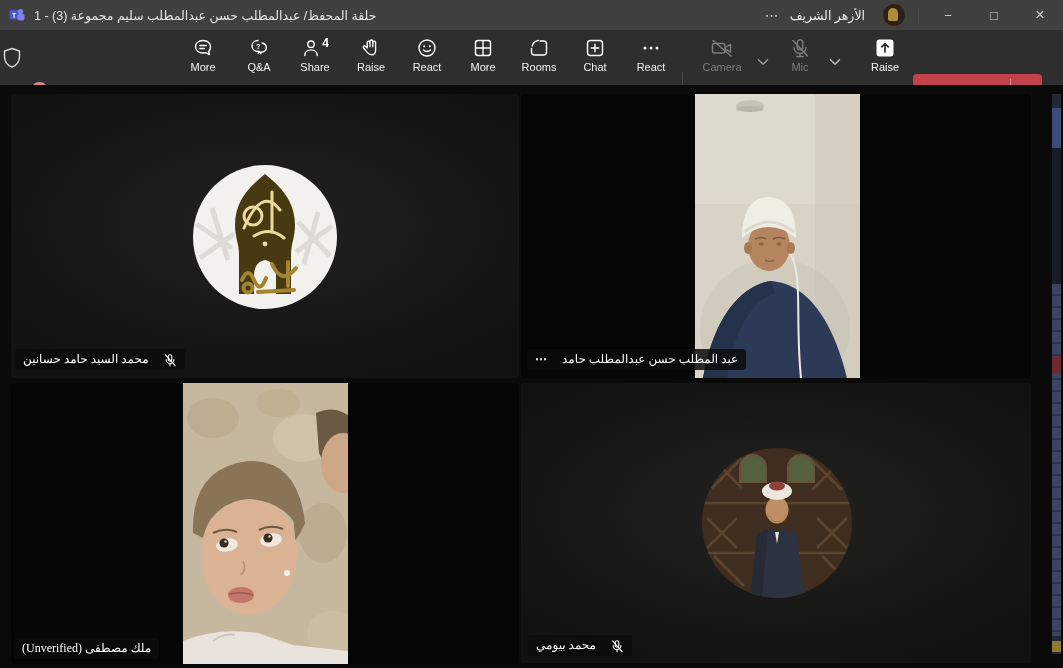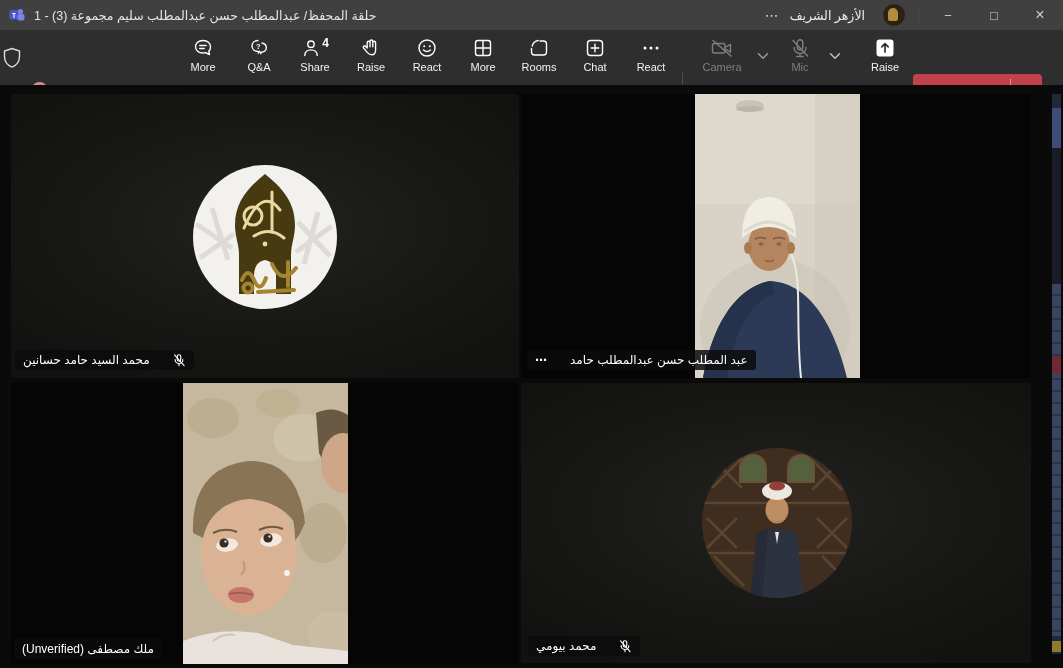--- a/index.html
+++ b/index.html
@@ -36,21 +36,21 @@
     background:#c83e4d;border:3px solid #db8790;
   }
   .timer{position:absolute;left:58px;top:51px;color:#fff;font-size:15px;font-weight:700;letter-spacing:.5px;}
   .tool-group{position:absolute;left:175px;top:5px;display:flex;}
   .tool-btn{width:56px;height:46px;display:flex;flex-direction:column;align-items:center;justify-content:flex-start;gap:1px;color:#fff;}
   .tool-btn .ico{height:25px;display:flex;align-items:center;justify-content:center;}
   .tool-btn .lbl{font-size:11px;color:#f2f2f2;}
   .tool-btn.disabled{color:#7e7e7e;}
   .tool-btn.disabled .lbl{color:#7e7e7e;}
   .tb-sep{position:absolute;left:682px;top:42px;width:1px;height:30px;background:#4a4a4a;}
-  .dev-group{position:absolute;left:692px;top:5px;display:flex;align-items:flex-start;}
+  .dev-group{position:absolute;left:692px;top:5px;display:flex;align-items:center;}
   .chev{color:#9a9a9a;margin:8px 2px 0 0;width:22px;height:25px;display:flex;align-items:center;justify-content:center;}
   .people-count{font-weight:700;font-size:12px;color:#fff;margin-left:1px;transform:translateY(-5px);}
   .ico-row{display:flex;align-items:center;height:25px;}
   
   .leave{
     position:absolute;right:21px;top:44px;height:33px;display:flex;align-items:stretch;
     background:#c2424b;border-radius:4px;overflow:hidden;color:#fff;
   }
   .leave-main{display:flex;align-items:center;gap:8px;padding:0 14px 0 13px;font-size:14px;font-weight:700;}
   .leave-sep{width:1px;background:rgba(255,255,255,.45);margin:5px 0;}
@@ -62,23 +62,23 @@
   .tile.videobg{background:#050505;}
   .t-tl{left:11px;top:9px;width:508px;height:284px;}
   .t-tr{left:521px;top:9px;width:510px;height:284px;}
   .t-bl{left:11px;top:298px;width:508px;height:281px;}
   .t-br{left:521px;top:298px;width:510px;height:280px;}
   .vid{position:absolute;top:0;}
   .logo-wrap{position:absolute;left:181px;top:70px;width:146px;height:146px;}
   .ava-wrap{position:absolute;left:181px;top:65px;width:150px;height:150px;}
   
   .name-tag{
-    position:absolute;display:flex;align-items:center;gap:22px;direction:ltr;
+    position:absolute;display:flex;align-items:center;gap:14px;direction:ltr;
     background:rgba(12,12,12,.85);border-radius:3px;padding:3px 8px;
-    color:#fff;font-size:12px;white-space:nowrap;
+    color:#fff;font-size:12px;white-space:nowrap;font-family:Liberation Serif, serif;
   }
   .name-tag .nm{direction:rtl;unicode-bidi:plaintext;}
   .tag-dots{font-weight:700;letter-spacing:1px;font-size:12px;}
   .mic-off{flex:0 0 auto;display:flex;}
   
   .edge-strip{position:absolute;left:1052px;top:9px;width:9px;height:560px;background:#191c26;}
   .edge-strip > div{position:absolute;left:0;width:9px;}
   .es1{top:0;height:14px;background:#232838;}
   .es2{top:14px;height:40px;background:#3e4c7a;}
   .es3{top:190px;height:352px;background:repeating-linear-gradient(to bottom,#3a4360 0,#3a4360 10px,#2c344d 10px,#2c344d 12px);}

